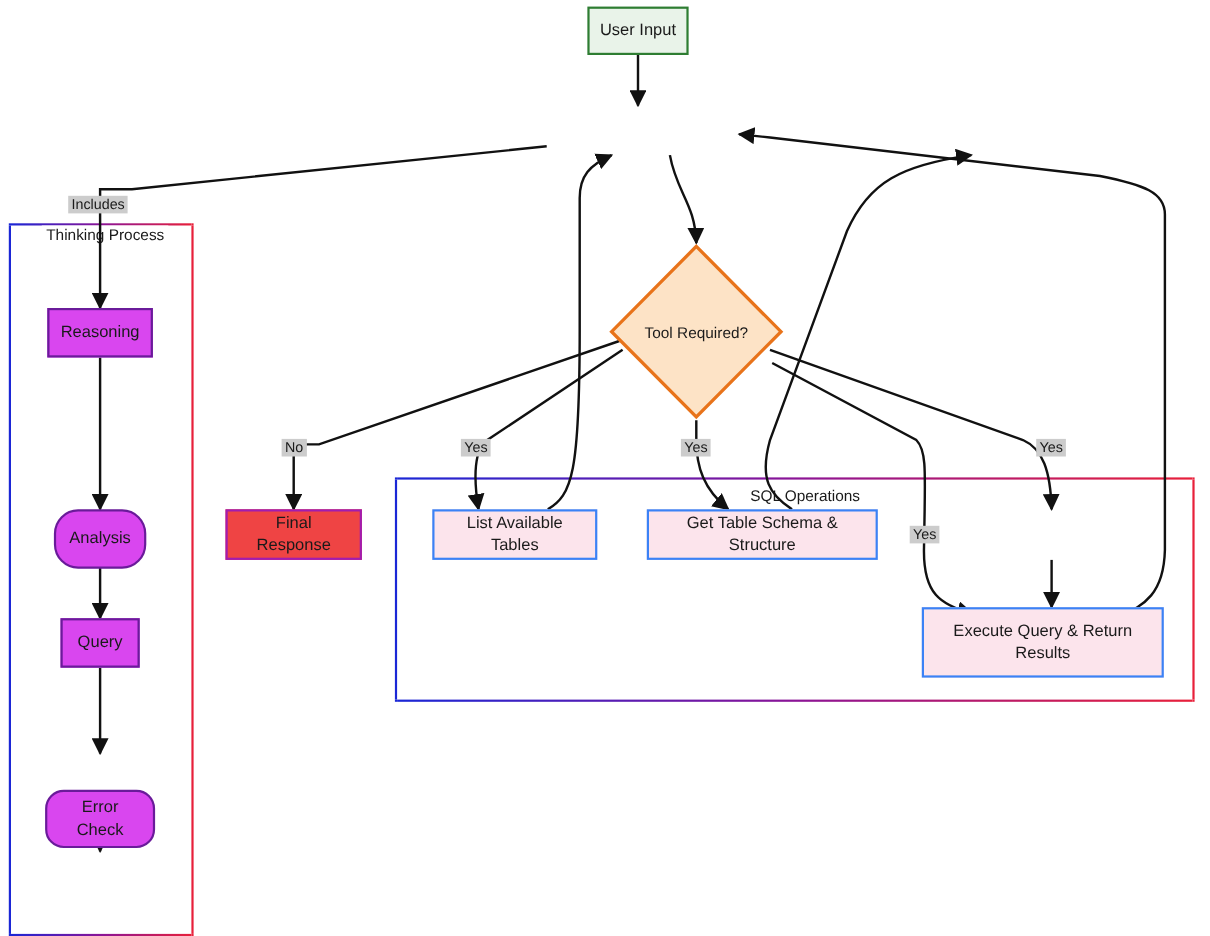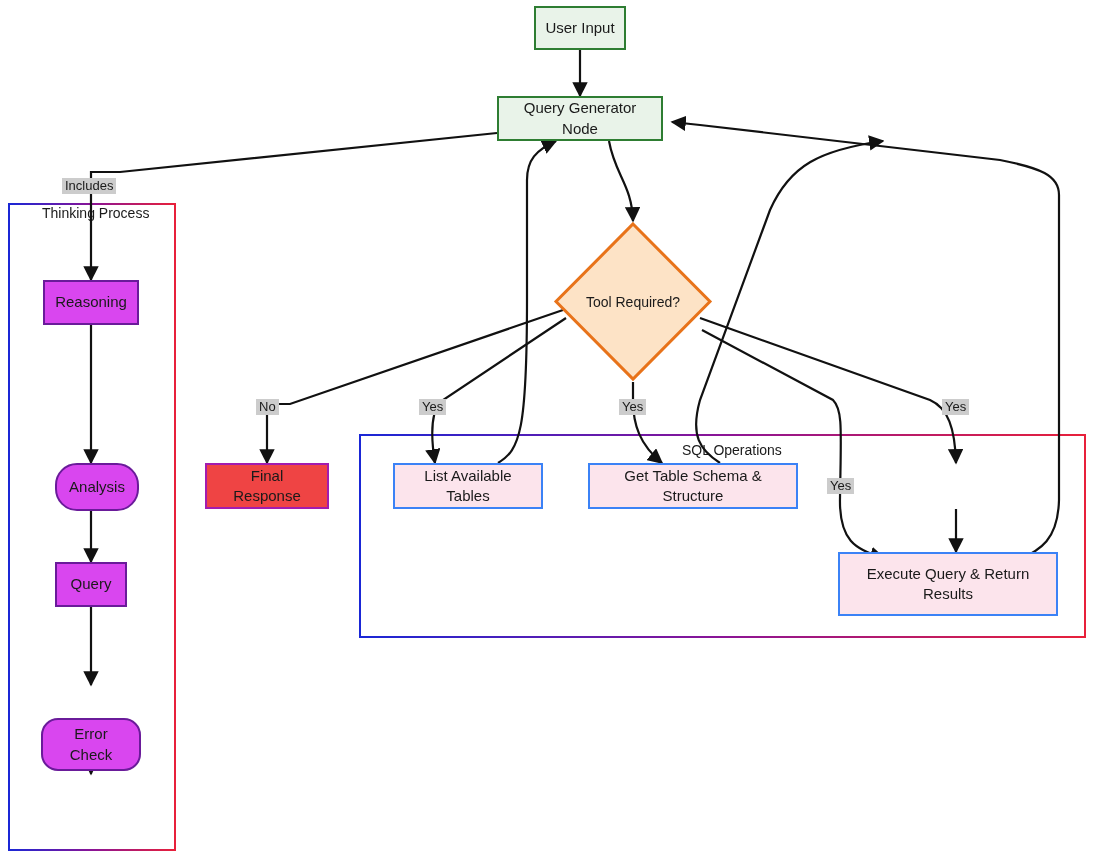--- a/index.html
+++ b/index.html
@@ -138,33 +138,32 @@
 
   <div class="edge-label" style="left:62px; top:178px;">Includes</div>
   <div class="edge-label" style="left:256px; top:399px;">No</div>
   <div class="edge-label" style="left:419px; top:399px;">Yes</div>
   <div class="edge-label" style="left:619px; top:399px;">Yes</div>
   <div class="edge-label" style="left:827px; top:478px;">Yes</div>
   <div class="edge-label" style="left:942px; top:399px;">Yes</div>
 
   <div class="node n-green" style="left:534px; top:6px; width:92px; height:44px;">User Input</div>
 
-  <div class="node n-green" style="left:497px; top:96px; width:166px; height:45px;">Query Generator Node</div>
 
   <div class="diamond-wrap" style="left:553px; top:221px; width:160px; height:161px;">
     <svg class="diamond-shape" viewBox="0 0 160 161" preserveAspectRatio="none">
       <polygon points="80,3 157,80.5 80,158 3,80.5" fill="#fde3c6" stroke="#e8731a" stroke-width="3"></polygon>
     </svg>
     <div class="diamond-label">Tool Required?</div>
   </div>
 
   <div class="node n-blue" style="left:205px; top:463px; width:124px; height:46px;">Final Response</div>
 
   <div class="node n-purple" style="left:43px; top:280px; width:96px; height:45px;">Reasoning</div>
-  <div class="node n-purple" style="left:55px; top:463px; width:84px; height:48px;border-radius:22px;">Analysis</div>
+  <div class="node n-purple" style="left:49px; top:463px; width:84px; height:54px;border-radius:22px;">Analysis</div>
   <div class="node n-purple" style="left:55px; top:562px; width:72px; height:45px;">Query</div>
   <div class="node n-purple" style="left:41px; top:718px; width:100px; height:53px;border-radius:17px;">Error Check</div>
 
   <div class="node n-pink" style="left:393px; top:463px; width:150px; height:46px;">List Available Tables</div>
   <div class="node n-pink" style="left:588px; top:463px; width:210px; height:46px;">Get Table Schema &amp; Structure</div>
   <div class="node n-pink" style="left:838px; top:552px; width:220px; height:64px;">Execute Query &amp; Return Results</div>
 
 </div>
 
 </body></html>

